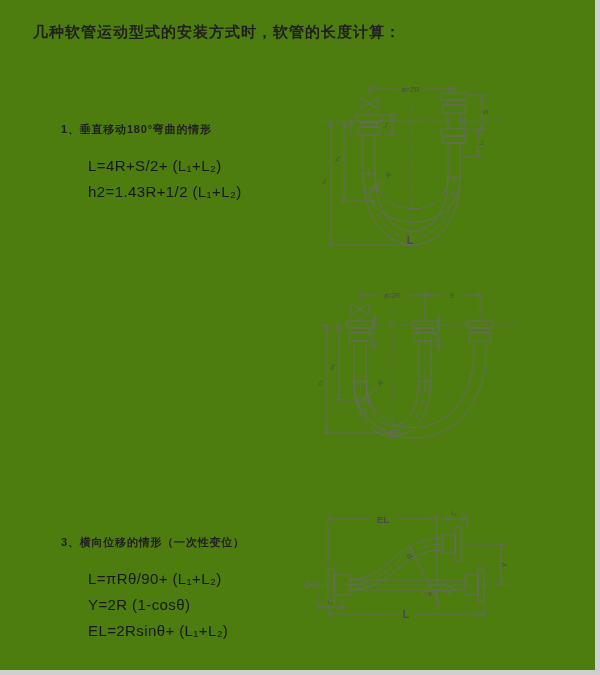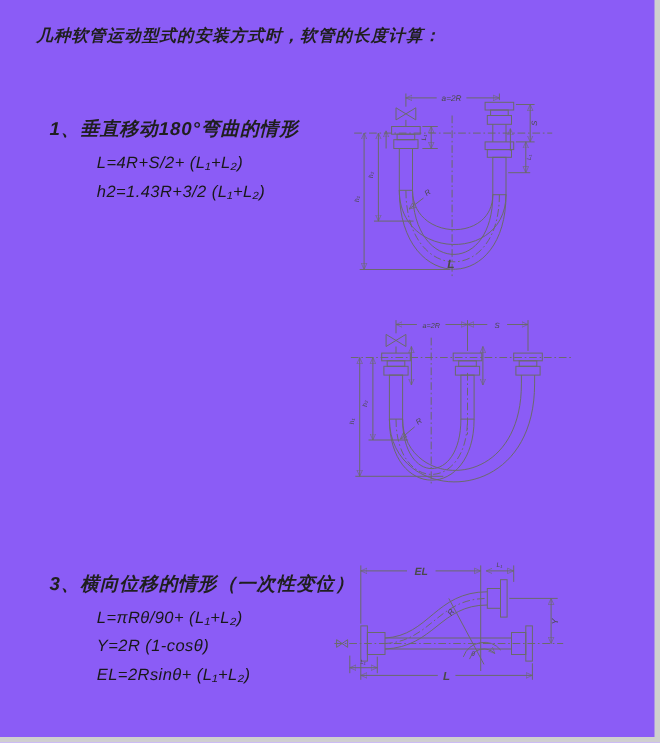--- a/index.html
+++ b/index.html
@@ -1,23 +1,23 @@
 <!DOCTYPE html>
 <html><head>
 <meta charset="utf-8">
 <style>
   html,body{margin:0;padding:0;background:#ffffff;}
   .page{
-    position:relative;width:600px;height:675px;background:#8b5cf6;
-    font-family:"Liberation Sans","DejaVu Sans",sans-serif;color:#1f1f1f;overflow:hidden;font-style:italic;
+    position:relative;width:600px;height:675px;background:#4d7c0f;
+    font-family:"Liberation Sans","DejaVu Sans",sans-serif;color:#1f1f1f;overflow:hidden;
   }
   .doc-title{position:absolute;left:33px;top:23px;font-size:15px;font-weight:700;letter-spacing:1px;white-space:nowrap;}
   .sec{position:absolute;left:45px;}
   #sec1{top:106px}#sec2{top:303px}#sec3{top:519px}
-  .sec-h{margin:0;font-size:17px;font-weight:700;letter-spacing:0.8px;white-space:nowrap;}
+  .sec-h{margin:16px;font-size:11px;font-weight:700;letter-spacing:0.8px;white-space:nowrap;}
   .formulas{margin-top:7px;padding-left:30px;}
   .formula{font-size:15px;line-height:26px;letter-spacing:0.4px;color:#181818;white-space:nowrap;margin-left:13px;}
   .dwg{position:absolute;}
   #d1{left:314px;top:77px}
   #d2{left:313px;top:283px}
   #d3{left:300px;top:504px}
   svg{display:block}
   svg line, svg path, svg rect{stroke:#6a6a6a;stroke-width:0.9;fill:none;}
   svg .cl{stroke-dasharray:7 2.5 1.5 2.5;}
   svg text{fill:#4a4a4a;stroke:none;font-family:"Liberation Sans","DejaVu Sans",sans-serif;}
@@ -28,21 +28,21 @@
 <body>
 
 <div class="page">
 
   <div class="doc-title">几种软管运动型式的安装方式时，软管的长度计算：</div>
 
   <section class="sec" id="sec1">
     <h2 class="sec-h">1、垂直移动180°弯曲的情形</h2>
     <div class="formulas">
       <div class="formula">L=4R+S/2+ (L₁+L₂)</div>
-      <div class="formula">h2=1.43R+3/2 (L₁+L₂)</div>
+      <div class="formula">h2=1.43R+1/2 (L₁+L₂)</div>
     </div>
   </section>
 
   <section class="sec" id="sec2">
     <div class="formulas">
     </div>
   </section>
 
   <section class="sec" id="sec3">
     <h2 class="sec-h">3、横向位移的情形（一次性变位）</h2>

